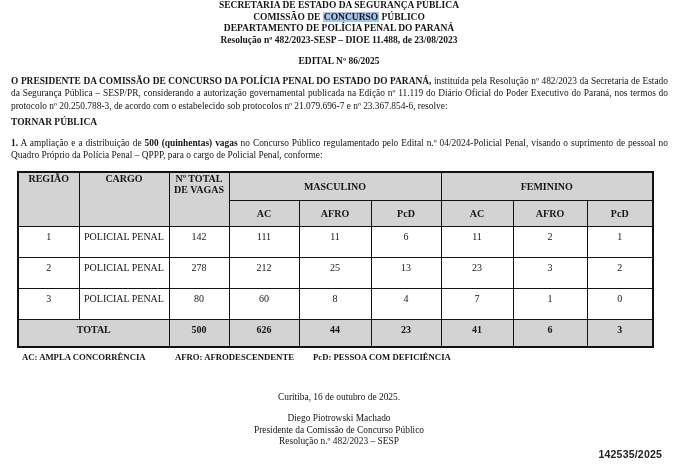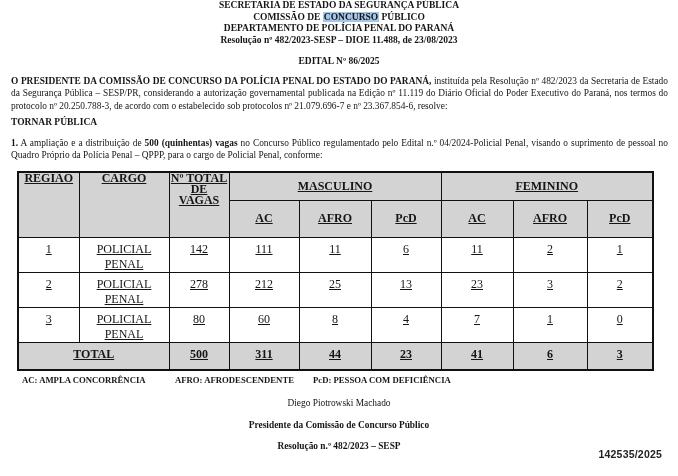--- a/index.html
+++ b/index.html
@@ -40,34 +40,33 @@
     font-weight: bold;
     font-size: 9.5px;
   }
   .para2 { margin-top: 10px; }
   table.vagas {
     margin: 10px 0 0 17px;
     width: 635px;
     table-layout: fixed;
     border-collapse: collapse;
     border: 2px solid #111;
-    font-size: 12px;
-    text-decoration: underline;
+    font-size: 10px;
   }
   table.vagas th, table.vagas td {
     border: 1px solid #111;
     text-align: center;
     padding: 0;
   }
   table.vagas th {
     background: #d3d3d3;
     font-weight: bold;
   }
   tr.hrow1 { height: 28px; }
-  tr.hrow2 { height: 37px; }
+  tr.hrow2 { height: 26px; }
   th.span2 { vertical-align: top; padding-top: 5px; line-height: 11px; }
   th.group { vertical-align: middle; }
   tr.hrow2 th { vertical-align: middle; }
   tr.drow { height: 31px; }
   tr.drow td { vertical-align: top; padding-top: 4px; background: #ffffff; }
   tr.trow { height: 28px; }
   tr.trow th { vertical-align: top; padding-top: 4px; }
   .legend {
     position: relative;
     height: 12px;
@@ -83,21 +82,21 @@
     margin-top: 28px;
     text-align: center;
     font-size: 9.4px;
   }
   .signature {
     margin-top: 11px;
     text-align: center;
     font-size: 9.4px;
     line-height: 11.5px;
   }
-  .signature .bold { font-weight: bold; margin-top: 10px; }
+  .signature .bold { font-weight: normal; }
   .protocol {
     position: absolute;
     top: 448px;
     right: 16px;
     font-family: "Liberation Sans", sans-serif;
     font-weight: bold;
     font-size: 10.5px;
     letter-spacing: 0.2px;
     color: #222;
     margin-left: 28px;
@@ -180,36 +179,37 @@
       <td>60</td>
       <td>8</td>
       <td>4</td>
       <td>7</td>
       <td>1</td>
       <td>0</td>
     </tr>
     <tr class="trow">
       <th colspan="2">TOTAL</th>
       <th>500</th>
-      <th>311</th>
+      <th>626</th>
       <th>44</th>
       <th>23</th>
       <th>41</th>
       <th>6</th>
       <th>3</th>
     </tr>
   </tbody>
     </table>
 
   <div class="legend">
     <span class="l1">AC: AMPLA CONCORRÊNCIA</span>
     <span class="l2">AFRO: AFRODESCENDENTE</span>
     <span class="l3">PcD: PESSOA COM DEFICIÊNCIA</span>
   </div>
 
+  <div class="date-line">Curitiba, 16 de outubro de 2025.</div>
 
   <div class="signature">
     <div>Diego Piotrowski Machado</div>
     <div class="bold">Presidente da Comissão de Concurso Público</div>
     <div class="bold">Resolução n.º 482/2023 – SESP</div>
   </div>
 
   <div class="protocol">142535/2025</div>
 
 </div>

